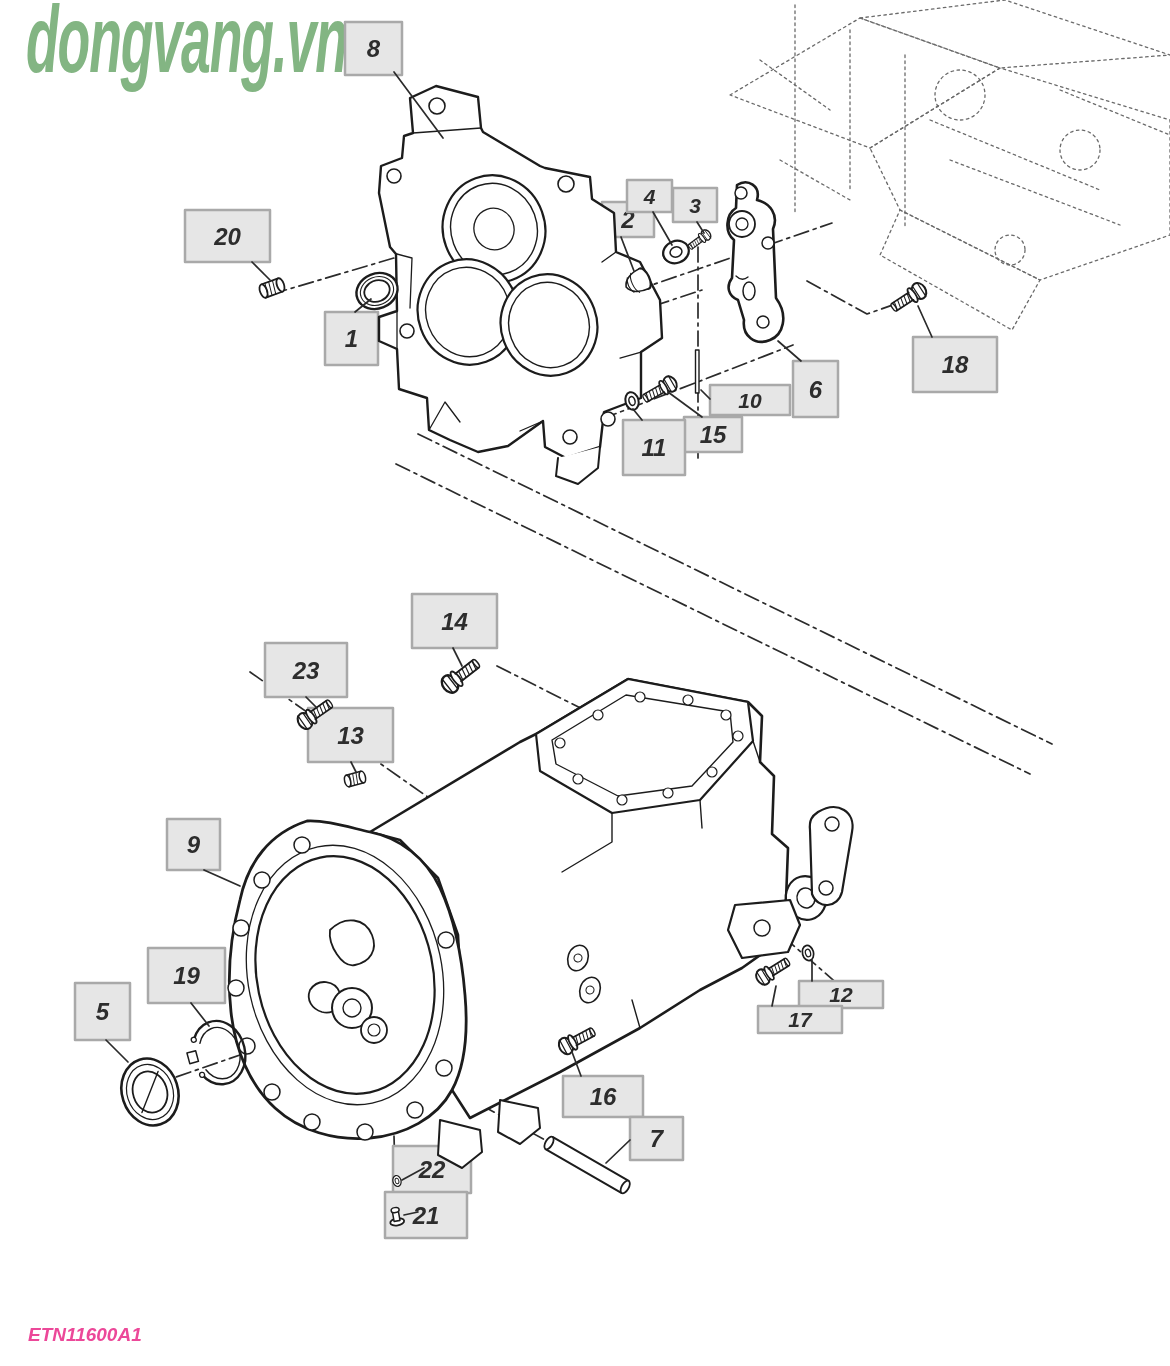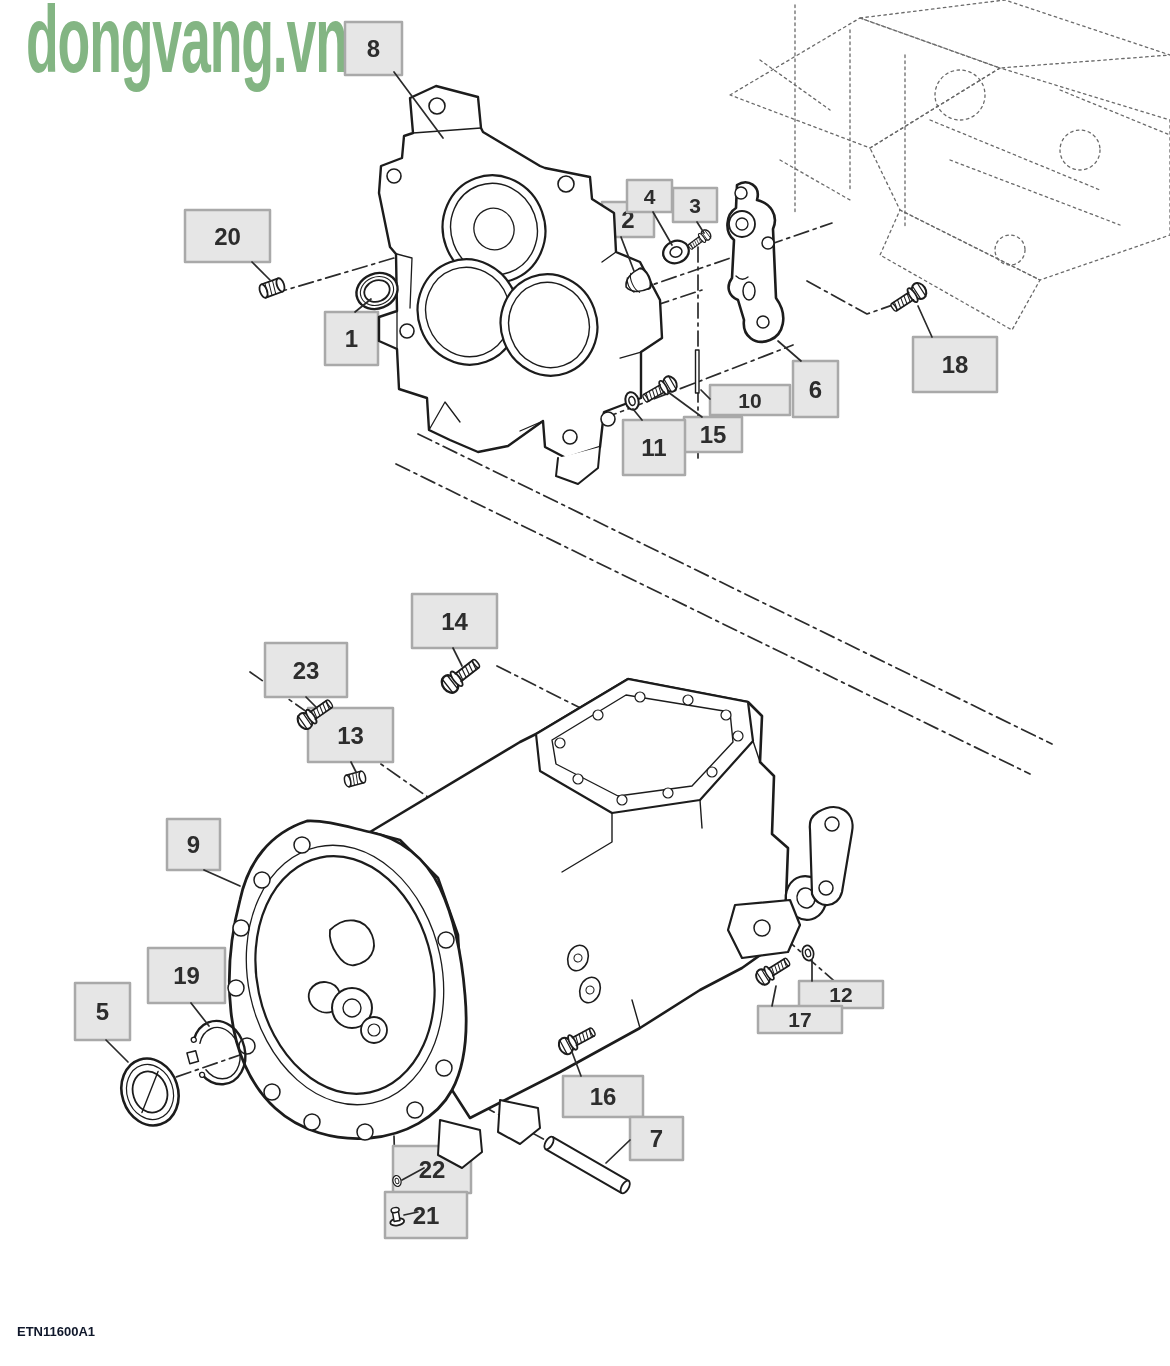--- a/index.html
+++ b/index.html
@@ -2,38 +2,39 @@
 <html><head>
 <meta charset="utf-8">
 <style>
   html,body{margin:0;padding:0;background:#ffffff;}
   .page{
     position:relative;
     width:1170px;height:1366px;
     background:#ffffff;
     overflow:hidden;
     font-family:"Liberation Sans", sans-serif;
+    font-style:italic;
   }
   .watermark{
     position:absolute;
     left:26px;top:-14px;
     font-size:94px;
     font-weight:600;
     letter-spacing:-2px;
     transform:scaleX(0.57);
     transform-origin:left top;
     white-space:nowrap;
     user-select:none;
   }
   .doc-code{
     position:absolute;
-    left:17px;top:1324px;
-    font-size:13px;
+    left:28px;top:1324px;
+    font-size:19px;
     font-weight:bold;
-    color:#0f172a;
+    color:#ec4899;
   }
   svg.diagram{position:absolute;left:0;top:0;}
   .callout-text{
     font-family:"Liberation Sans", sans-serif;
     font-weight:bold;
   }
 </style>
 </head>
 <body>
 

